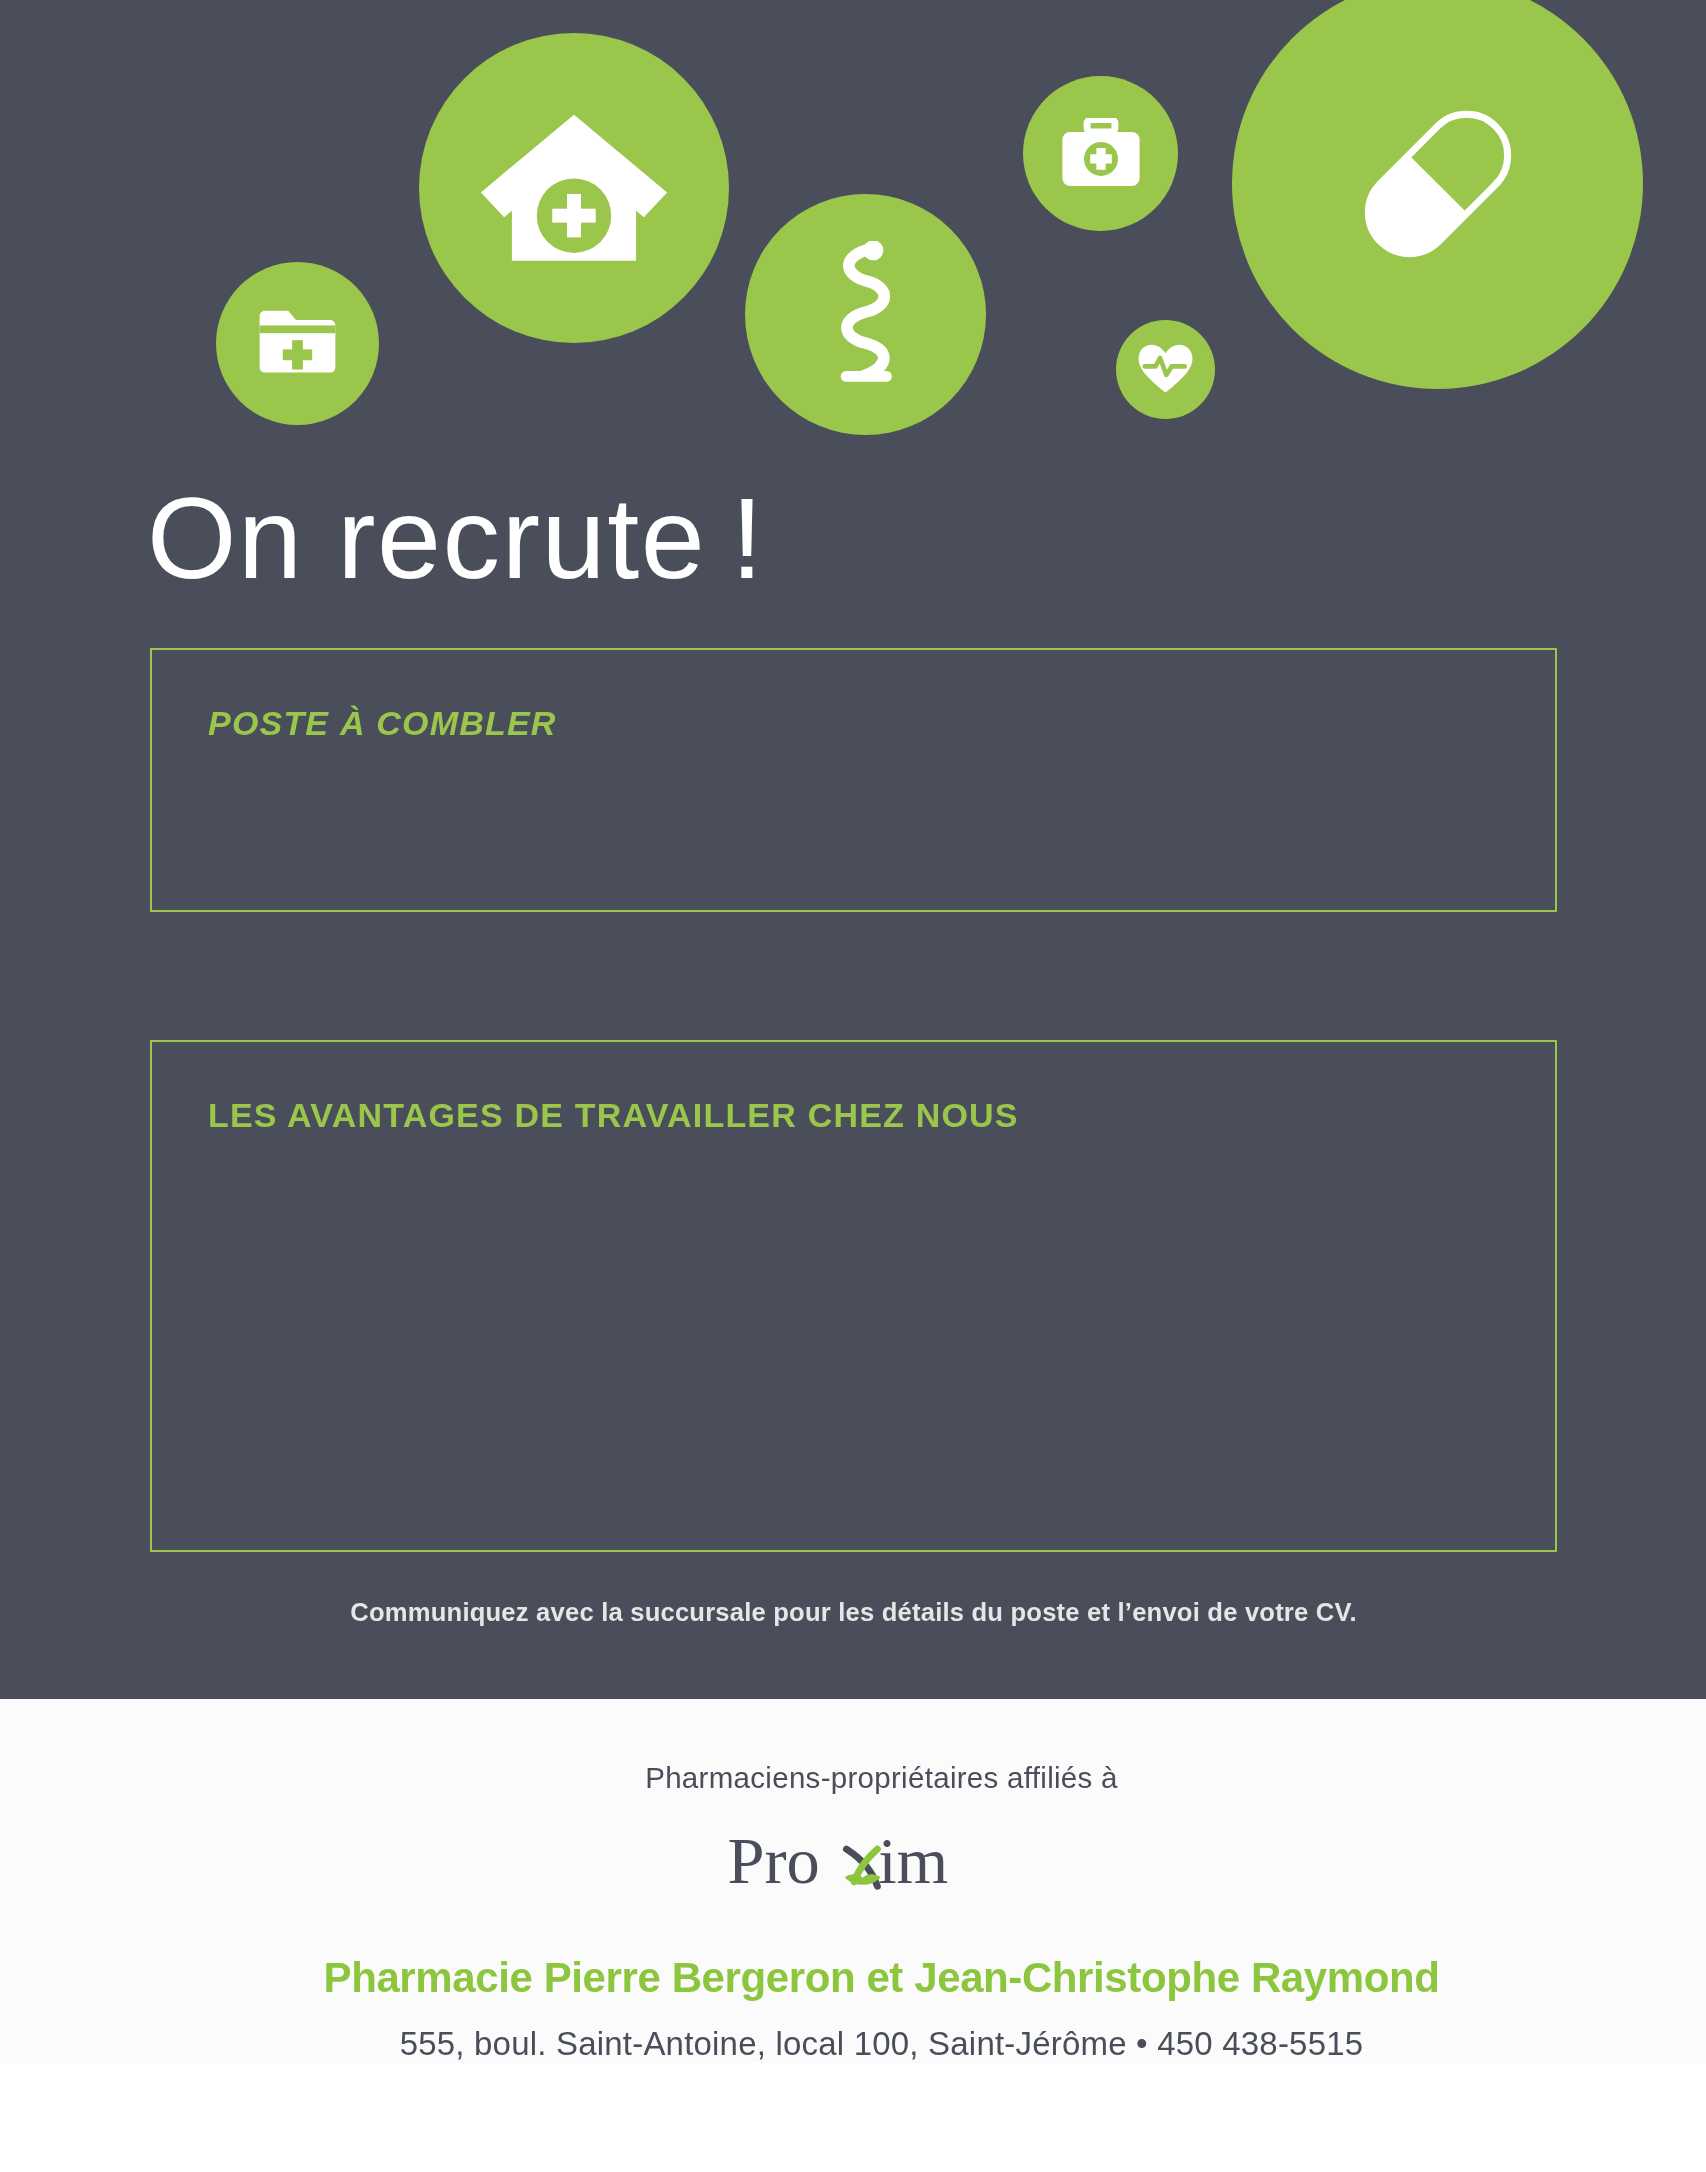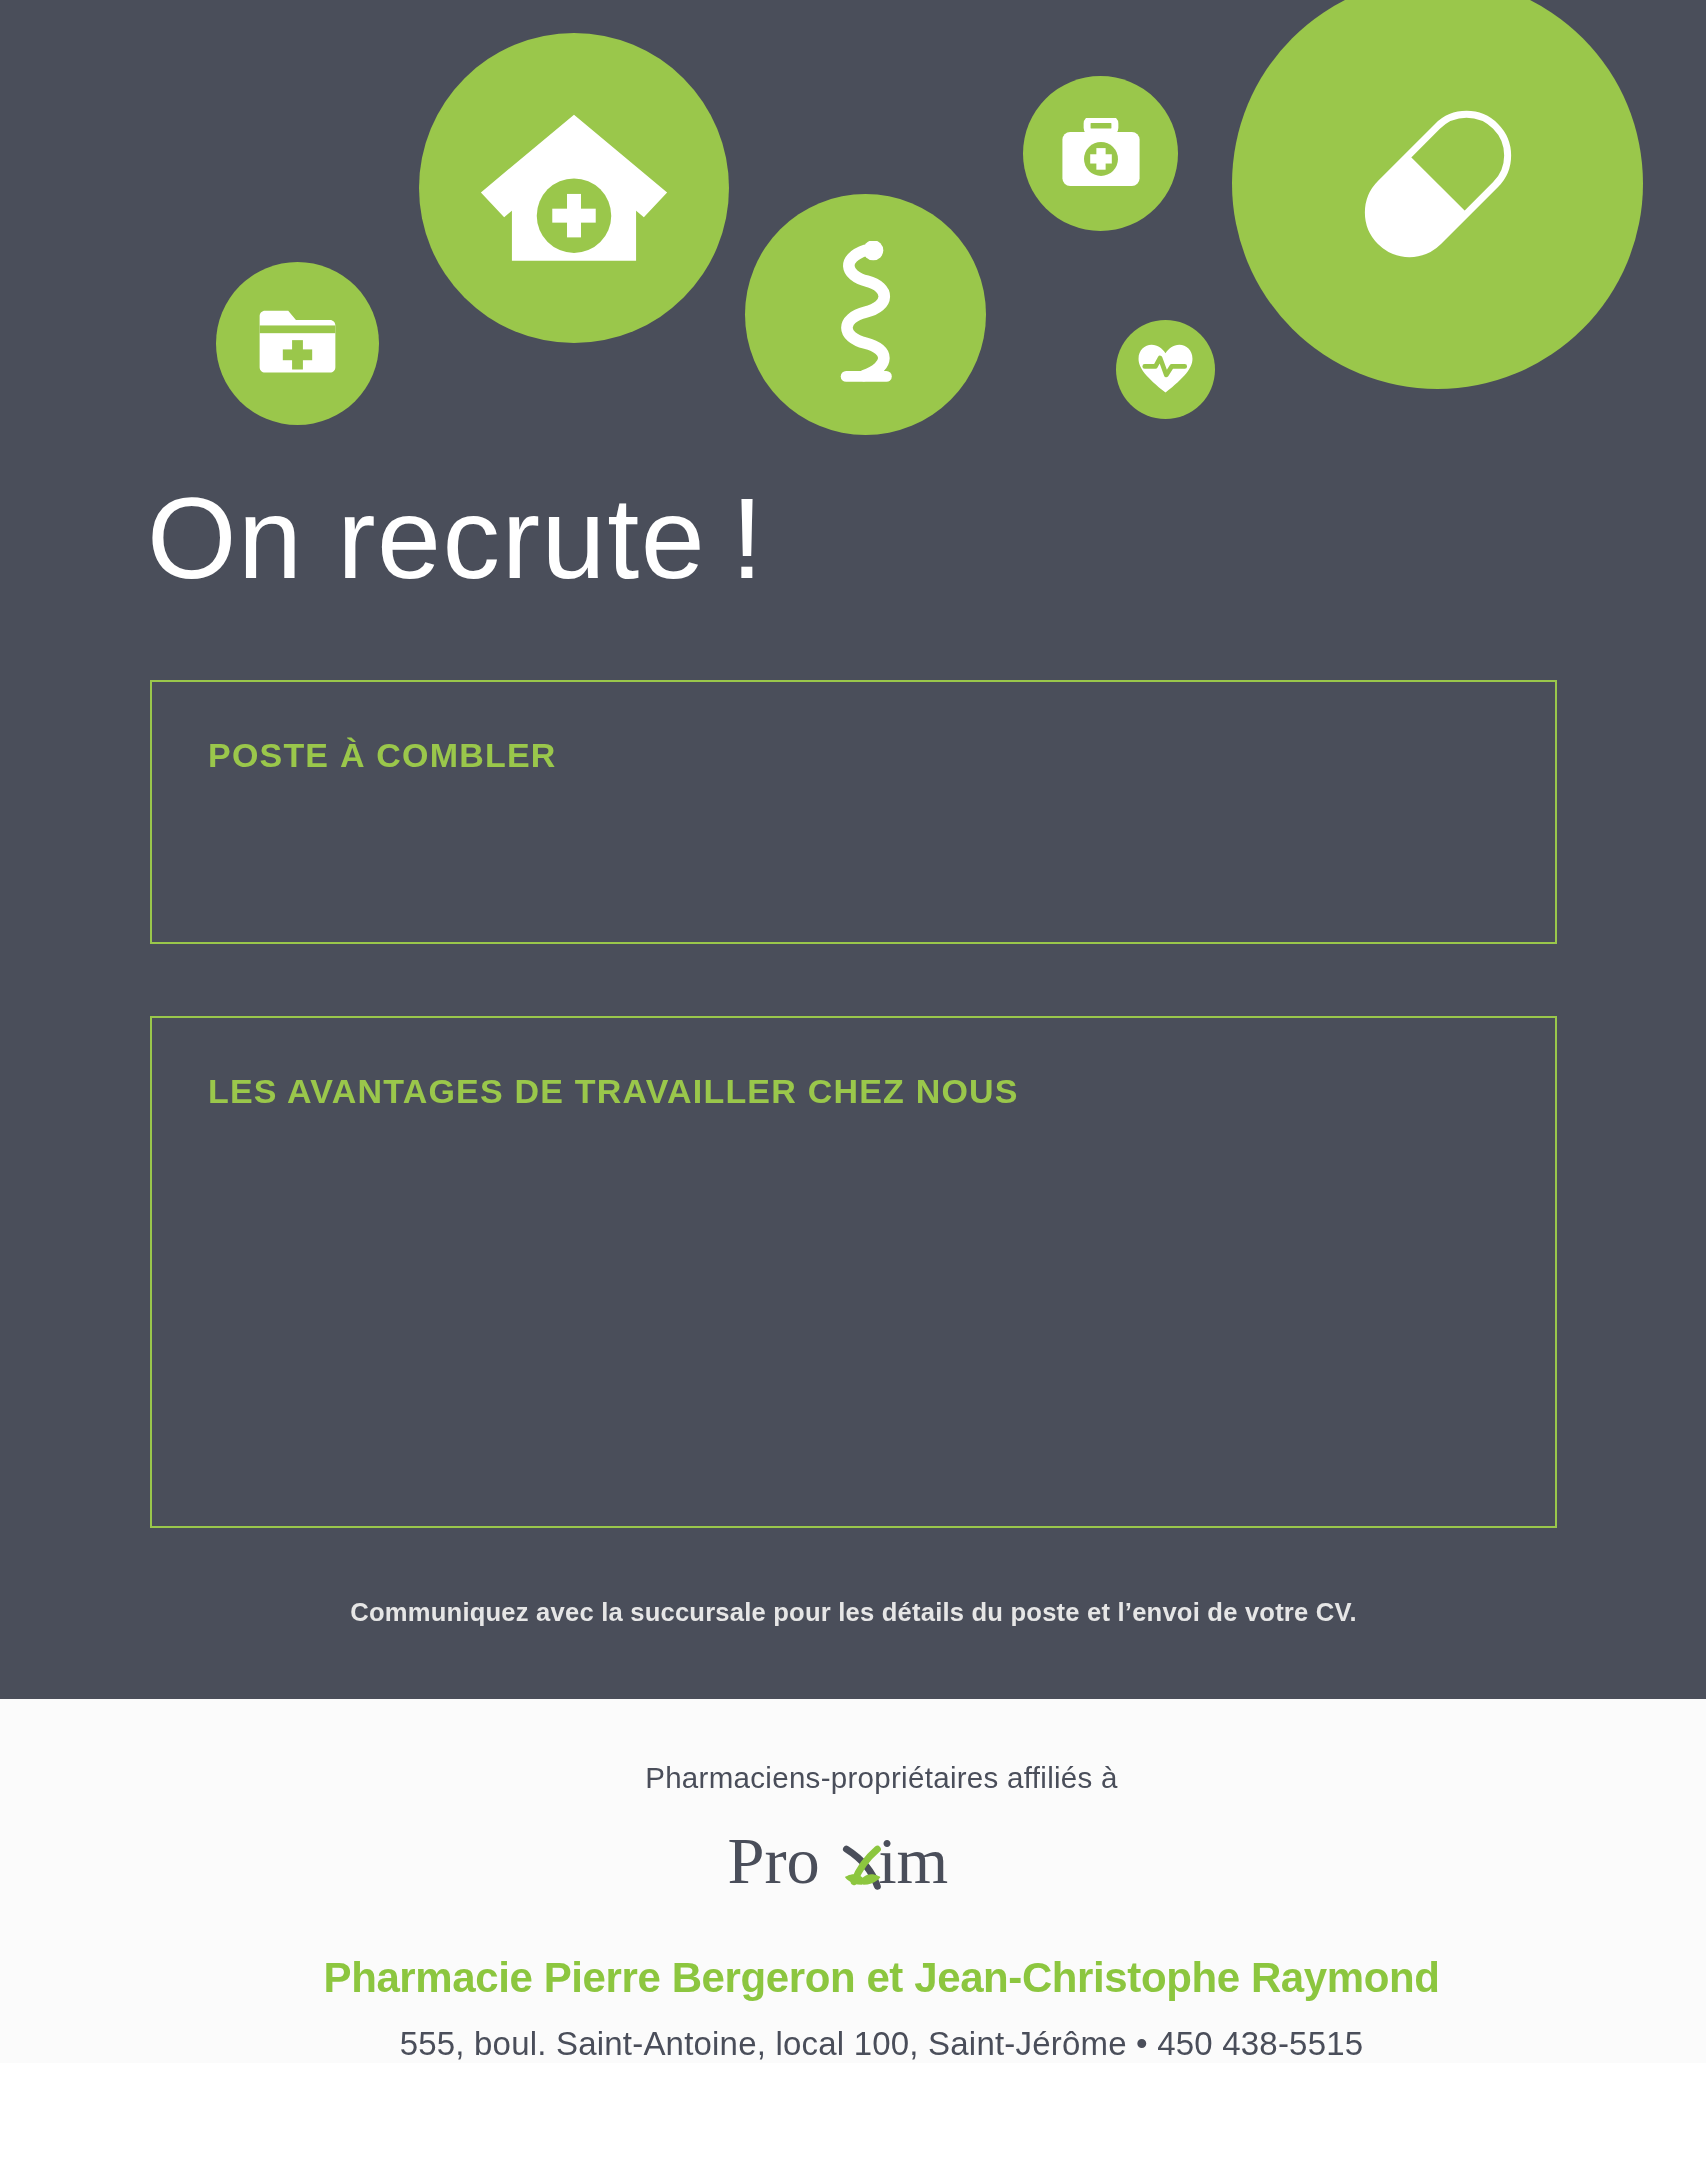--- a/index.html
+++ b/index.html
@@ -72,22 +72,22 @@
   }
 
   
   .box {
     position: absolute;
     left: 150px;
     width: 1407px;
     border: 2.3px solid #9ac74b;
     box-sizing: border-box;
   }
-  .box-poste      { top: 680px;  height: 264px; }
-  .box-avantages  { top: 1016px; height: 512px; }
+  .box-poste      { top: 648px;  height: 264px; font-style: italic; }
+  .box-avantages  { top: 1040px; height: 512px; }
 
   .box-title {
     color: #9ac74b;
     font-size: 34px;
     font-weight: bold;
     letter-spacing: 1.2px;
     padding: 56px 0 0 56px;
     line-height: 1;
   }
   .box-body {

